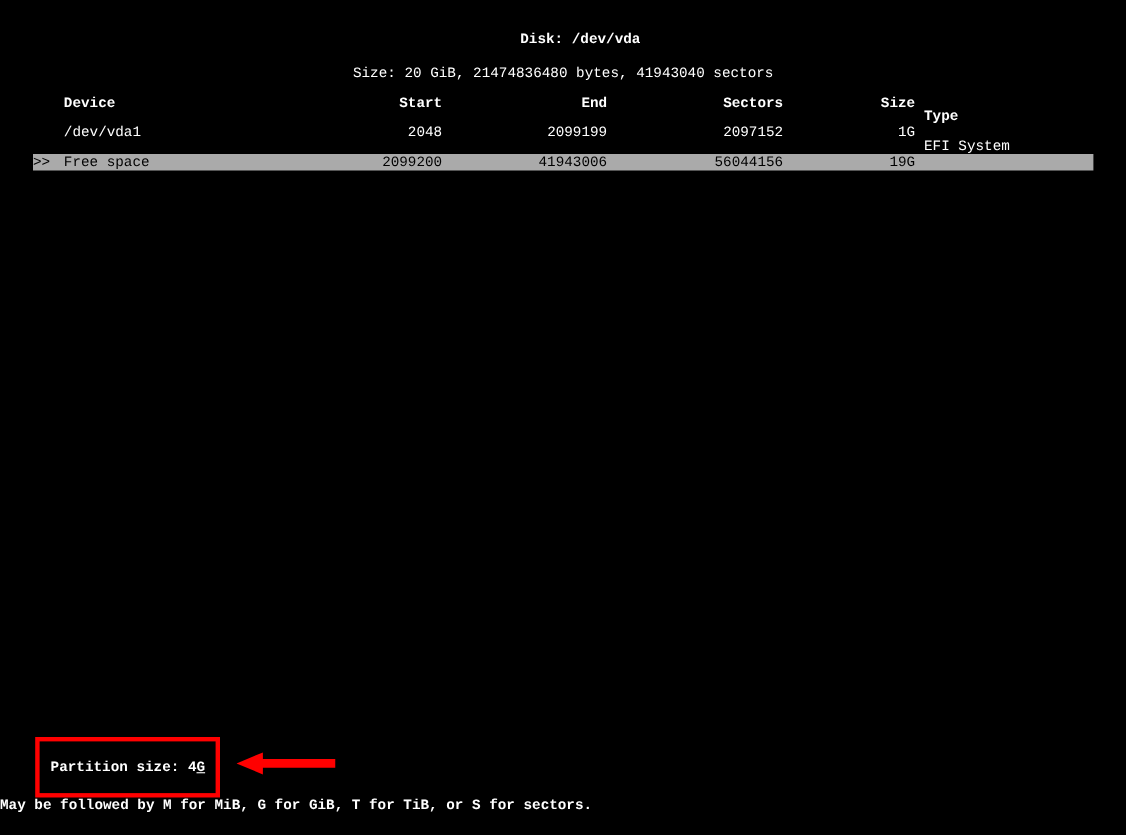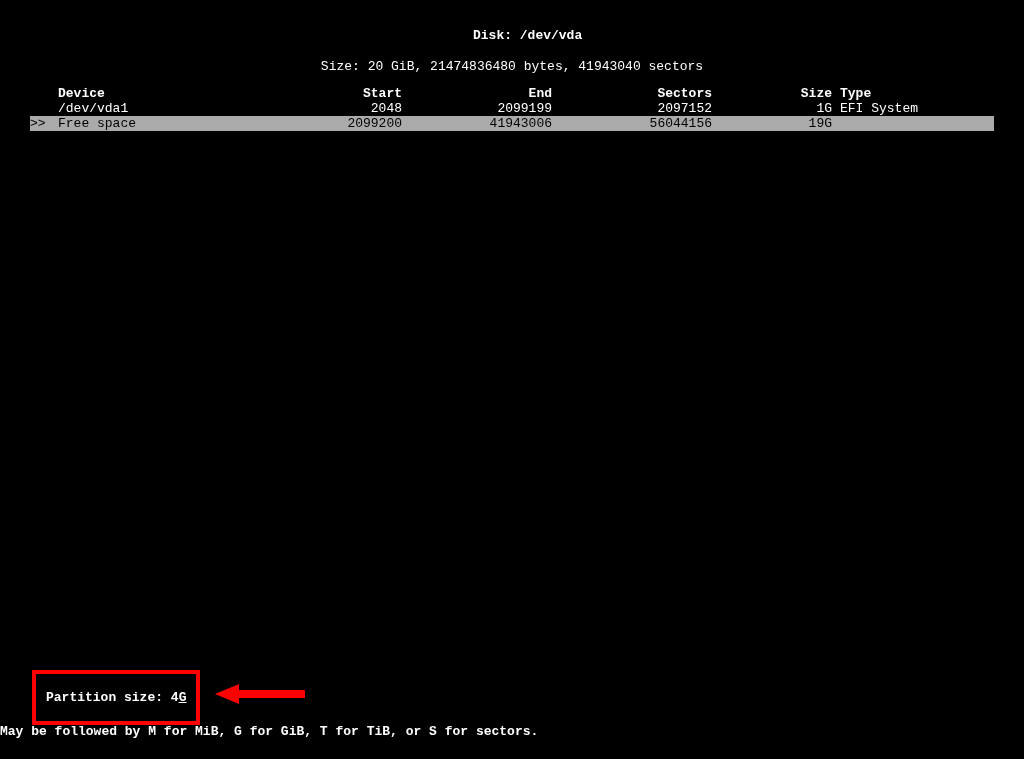--- a/index.html
+++ b/index.html
@@ -66,20 +66,21 @@
       text-align: right;
     }
     .col-size {
       width: 120px;
       text-align: right;
     }
     .col-type {
       flex: 1;
       text-align: left;
       padding-left: 8px;
+      margin-top: 12px;
     }
     .partition-prompt {
       position: absolute;
       left: 32px;
       top: 670px;
     }
     .prompt-box {
       border: 4px solid #f00;
       padding: 16px 10px;
       display: inline-block;

